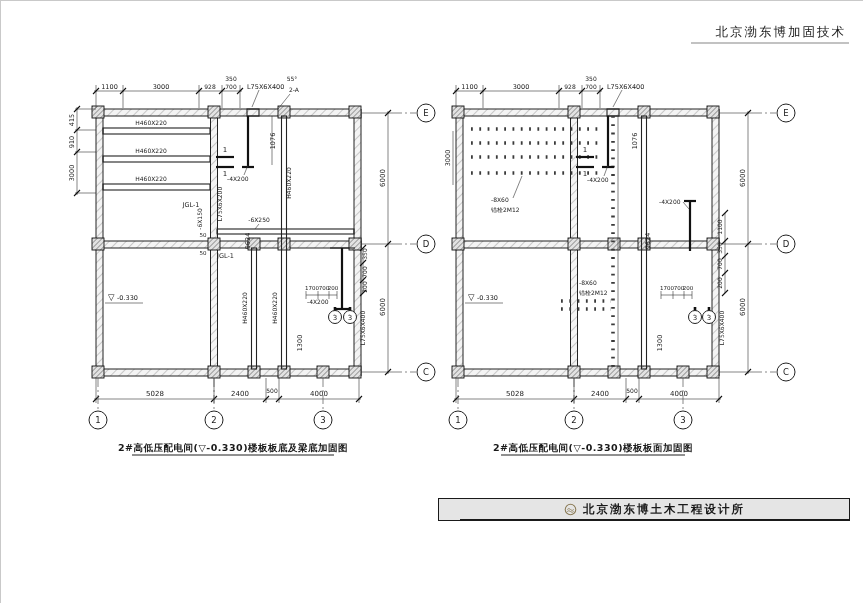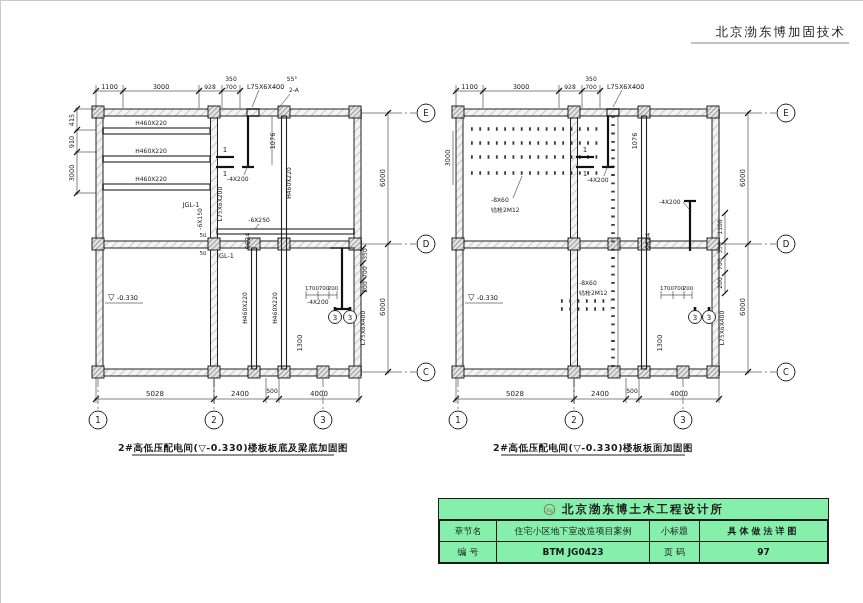--- a/index.html
+++ b/index.html
@@ -12,21 +12,21 @@
   .cap{font-size:9.5px;font-weight:bold;letter-spacing:.5px}
   .hdr{font-size:12.5px;font-family:"DejaVu Serif",serif;letter-spacing:2px}
   .ln{stroke:#333;stroke-width:.6;fill:none}
   .md{stroke:#222;stroke-width:1.1;fill:none}
   .tb2{stroke:#111;stroke-width:2.2;fill:none}
   .tb25{stroke:#111;stroke-width:2.6;fill:none}
   .ds{stroke:#555;stroke-width:.7;fill:none;stroke-dasharray:9 3 2 3}
   .st{stroke:#3a3a3a;stroke-width:3.6;stroke-dasharray:1.8 6.5;fill:none}
   .bub{fill:#fff;stroke:#222;stroke-width:1}
   
-  .titleblock{position:absolute;left:437px;top:497px;width:389px;border:1.6px solid #1a1a1a;background:#86efac;}
+  .titleblock{position:absolute;left:437px;top:497px;width:389px;border:1.6px solid #1a1a1a;background:#e5e5e5;padding-left:21px;}
   .tb-head{display:flex;align-items:center;justify-content:center;gap:6px;height:20px;
            border-bottom:1.2px solid #1a1a1a;}
   .tb-name{font-size:11.5px;font-weight:bold;letter-spacing:2px;font-family:"DejaVu Serif",serif;color:#1a1a1a;}
   .tb-logo{width:13px;height:13px;display:block;position:static;}
   table.tb{width:100%;border-collapse:collapse;table-layout:fixed;}
   table.tb td{border:1px solid #1a1a1a;height:18px;text-align:center;vertical-align:middle;
               font-size:9px;color:#1a1a1a;overflow:hidden;white-space:nowrap;}
   td.w1{width:54px}td.w2{width:150px}td.w3{width:47px}
   .bold{font-weight:bold;font-size:9.5px}
   .big{font-size:10px;font-weight:bold;letter-spacing:3px}
@@ -431,31 +431,15 @@
 
 <div class="titleblock">
   <div class="tb-head">
     <svg class="tb-logo" viewBox="0 0 16 16">
       <circle cx="8" cy="8" r="6.5" fill="none" stroke="#8a7a55" stroke-width="1.3"></circle>
       <path d="M4 8 Q6 5.5 8 8 T12 8" fill="none" stroke="#8a7a55" stroke-width="1"></path>
       <path d="M4 10.5 Q6 8.5 8 10.5 T12 10.5" fill="none" stroke="#8a7a55" stroke-width="1"></path>
     </svg>
     <span class="tb-name">北京渤东博土木工程设计所</span>
   </div>
-  <table class="tb">
-    <tbody>
-          <tr>
-      <td class="w1">章节名</td>
-      <td class="w2">住宅小区地下室改造项目案例</td>
-      <td class="w3">小标题</td>
-      <td class="big">具体做法详图</td>
-    </tr>
-    <tr>
-      <td class="w1">编 号</td>
-      <td class="w2 bold">BTM JG0423</td>
-      <td class="w3">页 码</td>
-      <td class="bold">97</td>
-    </tr>
-  </tbody>
-      </table>
 </div>
 
 </div>
 
 </body></html>

